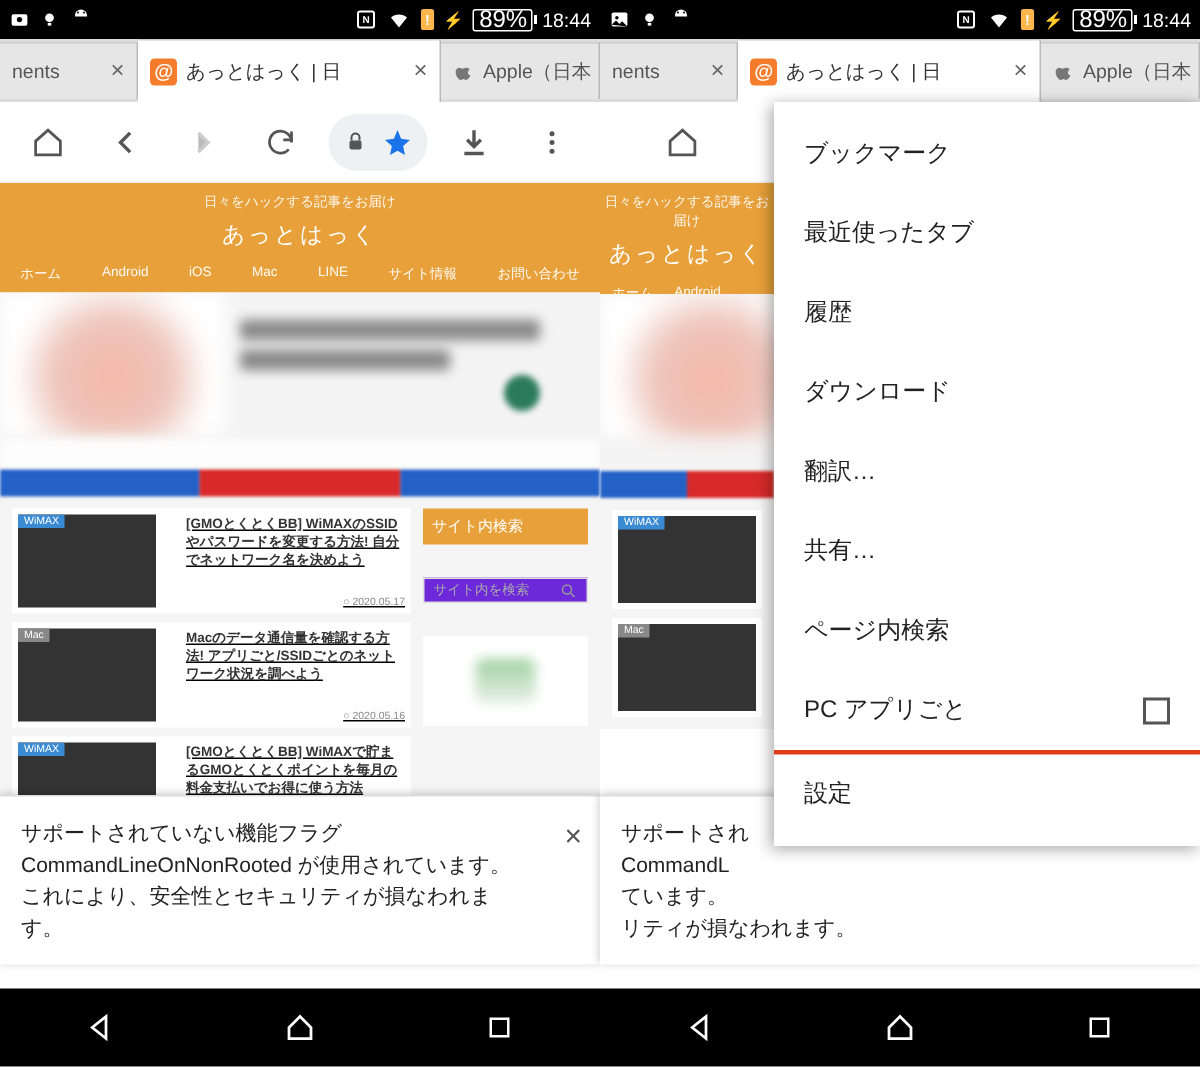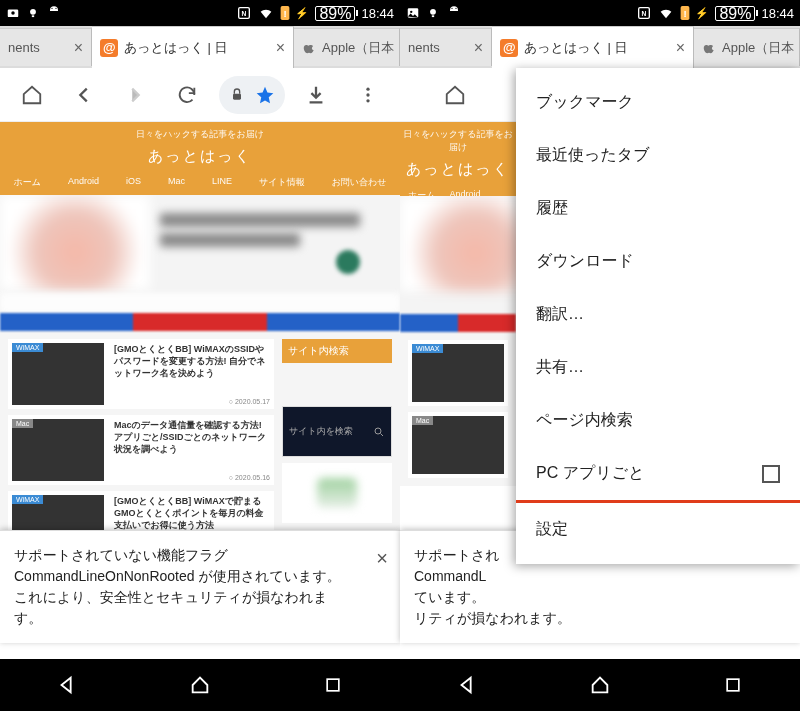--- a/index.html
+++ b/index.html
@@ -45,33 +45,33 @@
   .hero .txt .line.s { width:140px;}
   .hero .badge { position:absolute; right:40px; top:55px; width:24px; height:24px; background:#2b7a5e; border-radius:50%; filter:blur(2px);}
   .hero .bot { position:absolute; bottom:0; left:0; right:0; height:20px; background:#fdfdfd; filter:blur(3px);}
   .tricolor { height:18px; display:flex; filter:blur(1px);}
   .tricolor div { flex:1;}
   .tc1{background:#2461c7;} .tc2{background:#d82a2a;} .tc3{background:#2461c7;}
 
   
   .content { display:flex; gap:8px; padding:8px; background:#f5f5f5; flex:0 0 auto;}
   .main { flex:1; display:flex; flex-direction:column; gap:6px;}
-  .article { background:#fff; display:flex; gap:10px; padding:4px; position:relative;}
+  .article { background:#fff; display:flex; gap:20px; padding:4px; position:relative;text-decoration:underline;}
   .article .thumb { width:92px; height:62px; background:#333; position:relative; overflow:hidden;}
   .article .tag { position:absolute; top:0; left:0; background:#3b8bd4; color:#fff; font-size:7px; padding:1px 4px;}
   .article .tag.g { background:#888;}
   .article .body { flex:1; display:flex; flex-direction:column;}
   .article .title { font-size:9px; font-weight:bold; color:#333; line-height:1.35;}
   .article .date { font-size:7px; color:#888; text-align:right; margin-top:auto;}
   .th1 { background: radial-gradient(circle at 40% 45%, #c89838 0%, #8a6820 40%, #2a1c08 80%);}
   .th2 { background: linear-gradient(135deg,#1a2a3a 0%,#223344 50%,#0a1520 100%);}
   .th3 { background: radial-gradient(circle at 50% 50%, #d8b550 0%, #a88020 45%, #5a3f10 85%);}
-  .side { width:110px; display:flex; flex-direction:column; gap:6px;}
+  .side { width:110px; display:flex; flex-direction:column; gap:22px;}
   .side .hdr { background:#e8a13a; color:#fff; font-size:10px; padding:5px 6px;}
-  .side .search { background:#0f172a; border:1px solid #ddd; padding:18px 6px; font-size:9px; color:#aaa; display:flex; align-items:center; justify-content:space-between;margin-top:37px;}
+  .side .search { background:#6d28d9; border:1px solid #ddd; padding:1px 6px; font-size:9px; color:#aaa; display:flex; align-items:center; justify-content:space-between;}
   .side .chart { background:#fff; height:60px; display:flex; align-items:center; justify-content:center;}
   .side .chart .blob { width:40px; height:30px; background:linear-gradient(#9fd19f,#e8f0e8); border-radius:6px; filter:blur(4px);}
 
   
   .snackbar { position:absolute; bottom:68px; left:0; right:0; background:#fff; padding:14px 46px 14px 14px; font-size:14px; color:#222; line-height:1.5; box-shadow:0 -1px 6px rgba(0,0,0,.25); border-top:1px solid #ddd;}
   .snackbar .x { position:absolute; right:12px; top:12px; font-size:20px; color:#555;}
 
   
   .navbar { position:absolute; bottom:0; left:0; right:0; height:52px; background:#000; display:flex; align-items:center; justify-content:space-around;}
   .navbar .nb { width:26px; height:26px; display:flex;align-items:center;justify-content:center;}

